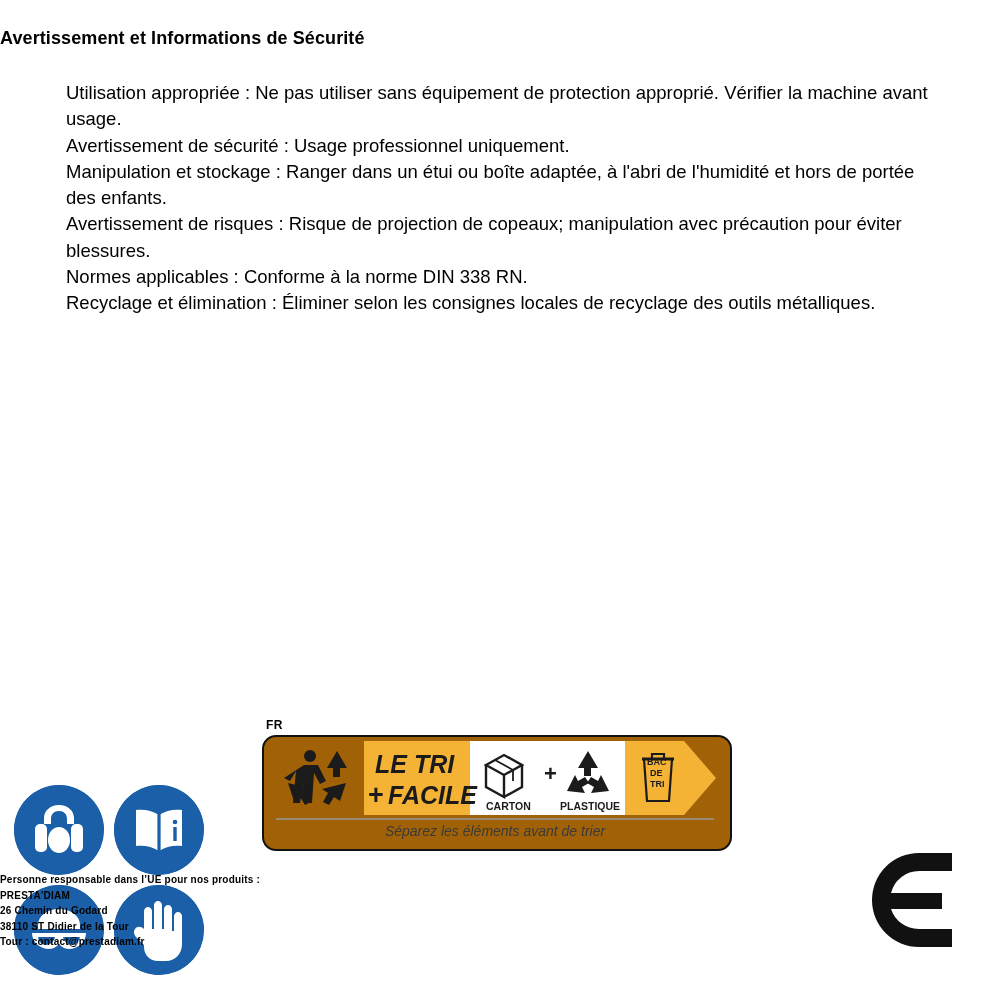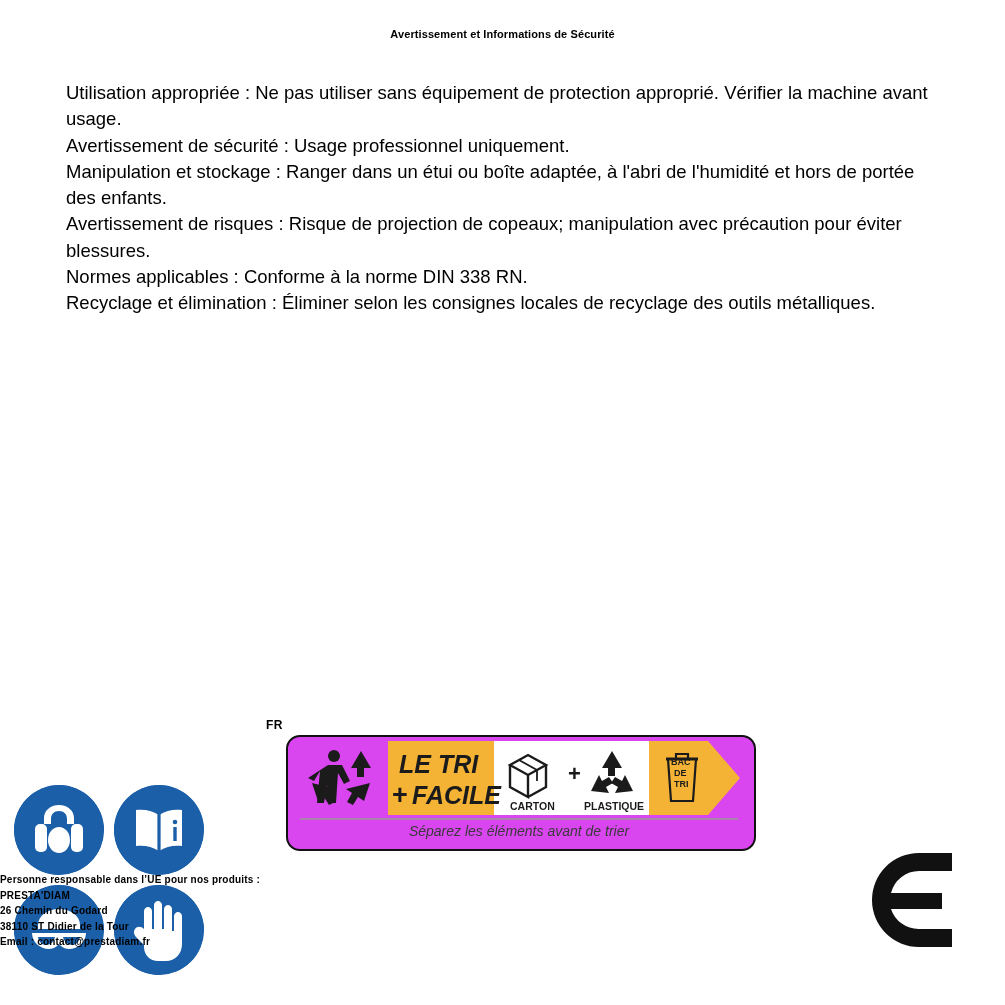--- a/index.html
+++ b/index.html
@@ -15,22 +15,22 @@
     color: #000000;
     overflow: hidden;
   }
 
   
   .doc-title {
     position: absolute;
     top: 28px;
     left: 0;
     width: 1005px;
-    text-align: center;
-    font-size: 11px;
+    text-align: left;
+    font-size: 18px;
     font-weight: bold;
     letter-spacing: 0.1px;
   }
 
   
   .body-block {
     position: absolute;
     top: 80px;
     left: 66px;
     width: 880px;
@@ -82,23 +82,22 @@
     color: #000;
   }
   .triman-box {
     position: absolute;
     left: 0;
     top: 17px;
     width: 466px;
     height: 112px;
     border: 2px solid #111;
     border-radius: 14px;
-    background: #d946ef;
+    background: #a16207;
     overflow: hidden;
-    margin-left: 24px;
   }
 
   
   .ue-block {
     position: absolute;
     left: 0;
     top: 872px;
     width: 1005px;
     text-align: left;
     font-size: 10px;
@@ -229,21 +228,21 @@
 </div>
 
 <div class="ue-block">
   <div>
     <span>Personne responsable dans l</span><span>’</span><span>UE</span><span> pour nos produits :</span>
   </div>
   <div>PRESTA'DIAM</div>
   <div>26 Chemin du Godard</div>
   <div>38110 ST Didier de la Tour</div>
   <div>
-    <span>Email : </span><span>contact@prestadiam.fr</span>
+    <span>Tour : </span><span>contact@prestadiam.fr</span>
   </div>
 </div>
 
 <div class="ce-mark">
   <svg width="160" height="120" viewBox="0 0 160 120" aria-hidden="true">
     <path d="M62 13 A47 47 0 1 0 62 107 A40 40 0 1 1 62 13 Z" fill="#111111"></path>
     <path d="M72 60 A47 47 0 0 1 119 13 L152 13 L152 31 L119 31 A29 29 0 0 0 91 53 L142 53 L142 69 L91 69 A29 29 0 0 0 119 89 L152 89 L152 107 L119 107 A47 47 0 0 1 72 60 Z" fill="#111111"></path>
   </svg>
 </div>
 

